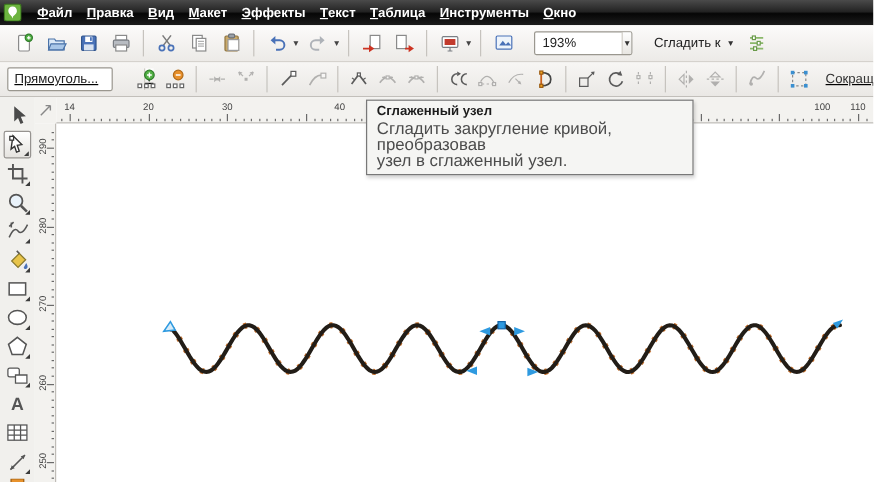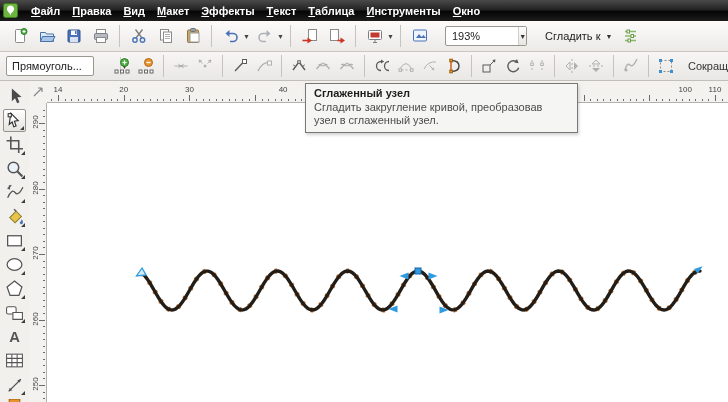--- a/index.html
+++ b/index.html
@@ -27,21 +27,21 @@
   .combo{display:flex;align-items:center;height:20px;background:#fff;border:1px solid #9a978f;
     border-radius:2px;font-size:11px;color:#222;box-sizing:border-box;flex:0 0 auto;gap:38px;}
   .zoom-combo{width:82px;margin-left:12px;padding-left:6px;}
   .combo-arrow{margin-left:auto;width:15px;height:100%;display:flex;align-items:center;justify-content:center;
     font-size:7px;color:#333;border-left:1px solid #d0cdc6;background:linear-gradient(#fefefe,#e8e6e2);}
   .snap-btn{margin-left:14px;font-size:11px;color:#222;display:flex;align-items:center;padding:2px 4px;flex:0 0 auto;}
   .snap-btn .dd{font-size:7px;margin-left:5px;color:#333;}
   
   .prop-bar{position:absolute;left:0;top:52px;width:728px;height:29px;
     background:linear-gradient(#f7f6f4,#eae8e5);border-bottom:1px solid #c2bfba;
-    display:flex;align-items:center;padding-left:6px;box-sizing:border-box;}
+    display:flex;align-items:center;padding-left:6px;box-sizing:border-box;text-decoration:underline;}
   .preset-combo{width:88px;padding-left:5px;}
   .prop-icons{display:flex;align-items:center;margin-left:16px;}
   .reduce-label{font-size:11px;color:#333;margin-left:10px;white-space:nowrap;}
   
   .toolbox{position:absolute;left:0;top:81px;width:29px;height:321px;background:#f1f0ed;
     display:flex;flex-direction:column;align-items:center;padding-top:4px;box-sizing:border-box;}
   .tool{position:relative;width:23px;height:23px;margin-bottom:1px;display:flex;
     align-items:center;justify-content:center;color:#555;flex:0 0 auto;}
   .tool.selected{border:1px solid #969390;background:linear-gradient(#ffffff,#e5e3df);
     border-radius:2px;box-sizing:border-box;}
@@ -62,21 +62,21 @@
   .vlabel{position:absolute;left:-3px;width:20px;height:12px;line-height:12px;font-size:8px;color:#444;
     text-align:center;transform:rotate(-90deg);}
   
   .canvas{position:absolute;left:47px;top:103px;width:681px;height:299px;background:#fff;}
   .wave-svg{position:absolute;left:0;top:0;pointer-events:none;}
   
   .tooltip{position:absolute;left:305px;top:83px;width:273px;background:#f5f5f3;
     border:1px solid #787878;box-shadow:1px 2px 3px rgba(0,0,0,.18);
     padding:3px 8px 5px;box-sizing:border-box;z-index:10;}
   .tt-title{font-size:11px;font-weight:bold;color:#1c1c1c;margin-bottom:2px;}
-  .tt-body{font-size:11px;color:#4c4c4c;line-height:13px;}
+  .tt-body{font-size:14px;color:#4c4c4c;line-height:13px;}
 </style>
 </head>
 <body>
 
 <div id="screen">
 
   <div class="menu-bar">
     <div class="app-icon">
       <svg width="15" height="15" viewBox="0 0 15 15">
         <rect x="0.5" y="0.5" width="14" height="14" rx="2" fill="#6cb33f" stroke="#3d7a1e"></rect>

